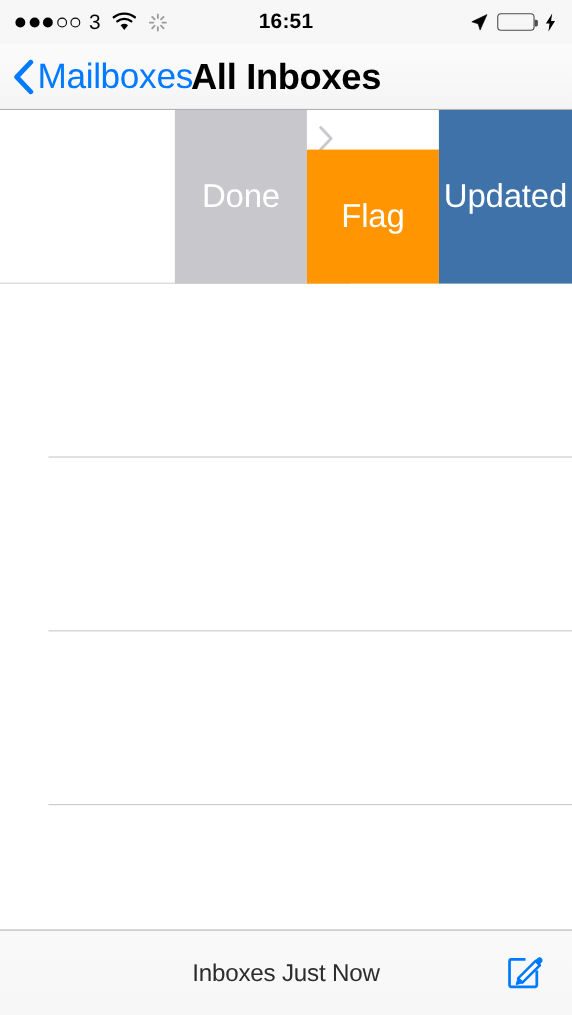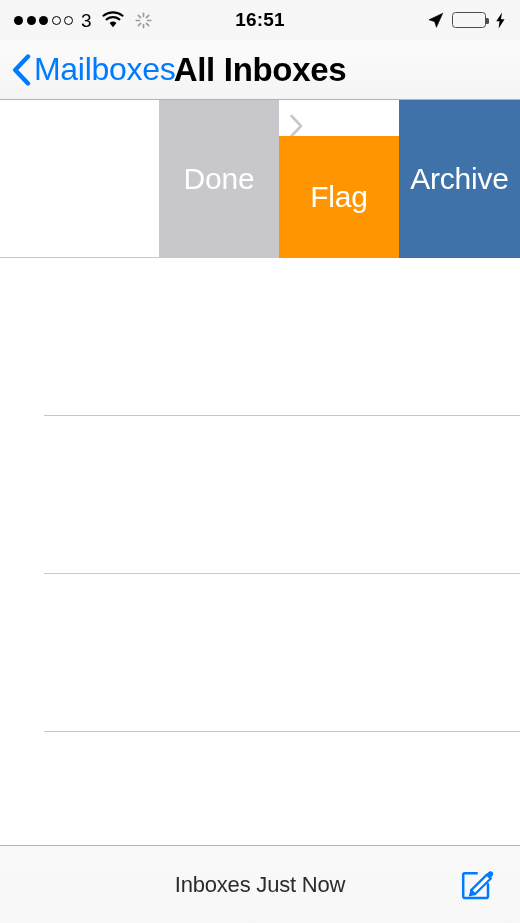--- a/index.html
+++ b/index.html
@@ -255,21 +255,21 @@
           </span>
         </div>
         <div id="row-subject">aunch</div>
         <div id="row-line2">long time</div>
         <div id="row-preview">ll, you've…</div>
       </div>
 
       <div class="swipe-actions">
         <div id="swipe-more" class="swipe-btn">Done</div>
         <div id="swipe-flag" class="swipe-btn">Flag</div>
-        <div id="swipe-archive" class="swipe-btn">Archive</div>
+        <div id="swipe-archive" class="swipe-btn">Updated</div>
       </div>
     </div>
 
     <div class="empty-row"></div>
     <div class="empty-row"></div>
     <div class="empty-row"></div>
     <div class="empty-row"></div>
   </div>
 
   <div id="toolbar">

